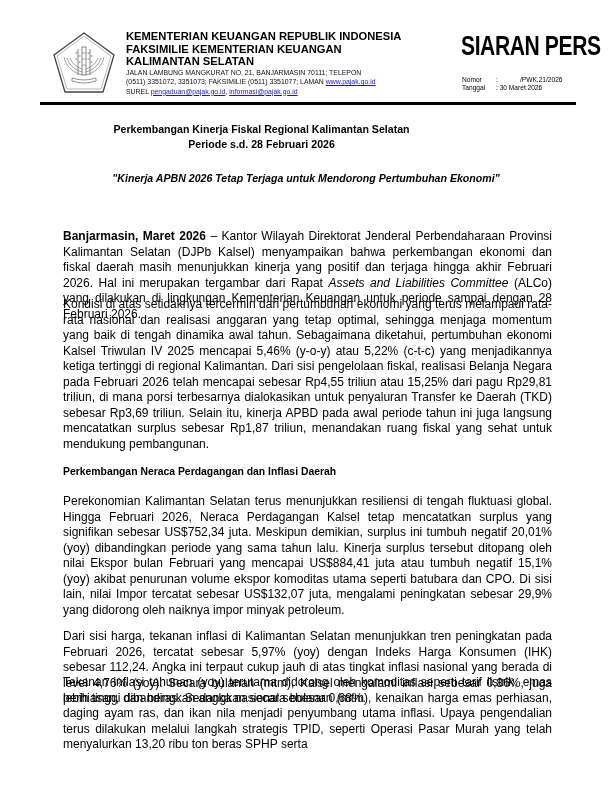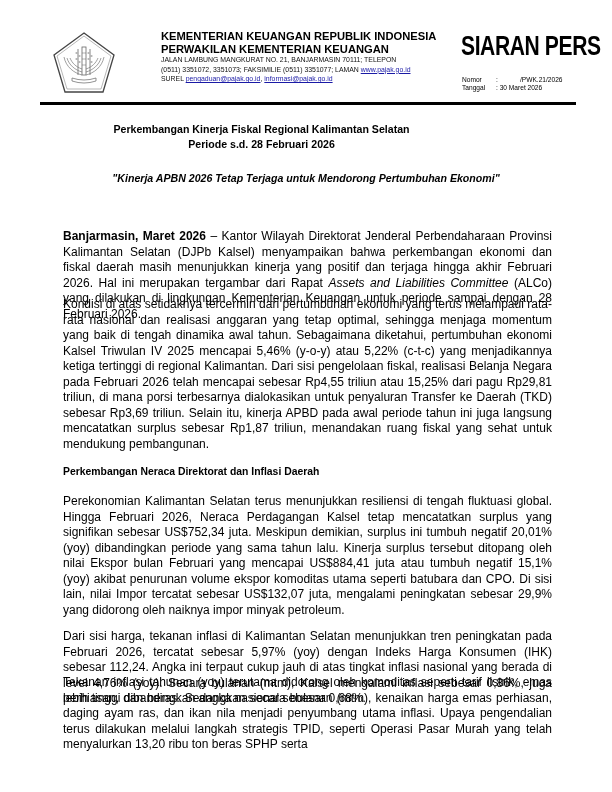--- a/index.html
+++ b/index.html
@@ -2,21 +2,21 @@
 <html><head>
 <meta charset="utf-8">
 <style>
   html, body { margin: 0; padding: 0; background: #ffffff; }
   body { width: 612px; height: 792px; position: relative; overflow: hidden;
          font-family: "Liberation Sans", sans-serif; color: #000; }
   .page { position: absolute; left: 0; top: 0; width: 612px; height: 792px; background: #fff; }
 
   
   .logo { position: absolute; left: 52px; top: 31px; width: 64px; height: 64px; }
-  .org { position: absolute; left: 126px; top: 30px; margin-left: 35px; }
+  .org { position: absolute; left: 126px; top: 30px; }
   .org .l1, .org .l2, .org .l3 { font-weight: bold; font-size: 11.2px; line-height: 12.6px; letter-spacing: 0px; white-space: nowrap; }
   .org .addr { font-size: 6.9px; line-height: 9.4px; white-space: nowrap; margin-top: 0px; color:#111; }
   .org .addr a { color: #1a1aa6; text-decoration: underline; }
   .siaran { position: absolute; left: 461px; top: 31px; font-family: "Liberation Sans", sans-serif;
             font-size: 27px; font-weight: bold; letter-spacing: -0.5px; transform: scaleX(0.78); transform-origin: left top; white-space: nowrap; line-height: 30px; }
   .meta { position: absolute; left: 462px; top: 76px; font-size: 6.6px; line-height: 8.4px; }
   .meta .row { display: flex; white-space: nowrap; }
   .meta .k { width: 34px; }
   .meta .c { width: 8px; }
   .meta .v { }
@@ -75,21 +75,22 @@
     <rect x="30" y="16" width="4" height="28" fill="#fff" stroke="#666" stroke-width="0.8"></rect>
     <line x1="30" y1="22" x2="34" y2="22" stroke="#666" stroke-width="0.5"></line>
     <line x1="30" y1="28" x2="34" y2="28" stroke="#666" stroke-width="0.5"></line>
     <line x1="30" y1="34" x2="34" y2="34" stroke="#666" stroke-width="0.5"></line>
 
     <path d="M20,47 Q32,51 44,47 L44,50 Q32,54 20,50 Z" fill="#fff" stroke="#666" stroke-width="0.7"></path>
   </svg>
 
   <div class="org">
     <div class="l1">KEMENTERIAN KEUANGAN REPUBLIK INDONESIA</div>
-    <div class="l2">PERWAKILAN KEMENTERIAN KEUANGAN</div>
+    <div class="l2">FAKSIMILIE KEMENTERIAN KEUANGAN</div>
+    <div class="l3">KALIMANTAN SELATAN</div>
     <div class="addr">
       <div>JALAN LAMBUNG MANGKURAT NO. 21, BANJARMASIN 70111; TELEPON</div>
       <div><span>(0511) 3351072, 3351073; FAKSIMILIE (0511) 3351077; LAMAN </span><a>www.pajak.go.id</a></div>
       <div><span>SUREL </span><a>pengaduan@pajak.go.id</a><span>, </span><a>informasi@pajak.go.id</a></div>
     </div>
   </div>
 
   <div class="siaran">SIARAN PERS</div>
   <div class="meta">
     <div class="row">
@@ -106,21 +107,21 @@
   <div class="rule"></div>
 
   <div class="title t1">Perkembangan Kinerja Fiskal Regional Kalimantan Selatan</div>
   <div class="title t2">Periode s.d. 28 Februari 2026</div>
   <div class="tagline">"Kinerja APBN 2026 Tetap Terjaga untuk Mendorong Pertumbuhan Ekonomi"</div>
 
   <div class="para p1"><b>Banjarmasin, Maret 2026</b><span> – Kantor Wilayah Direktorat Jenderal Perbendaharaan Provinsi Kalimantan Selatan (DJPb Kalsel) menyampaikan bahwa perkembangan ekonomi dan fiskal daerah masih menunjukkan kinerja yang positif dan terjaga hingga akhir Februari 2026. Hal ini merupakan tergambar dari Rapat </span><i>Assets and Liabilities Committee</i><span> (ALCo) yang dilakukan di lingkungan Kementerian Keuangan untuk periode sampai dengan 28 Februari 2026.</span></div>
 
   <div class="para p2">Kondisi di atas setidaknya tercermin dari pertumbuhan ekonomi yang terus melampaui rata-rata nasional dan realisasi anggaran yang tetap optimal, sehingga menjaga momentum yang baik di tengah dinamika awal tahun. Sebagaimana diketahui, pertumbuhan ekonomi Kalsel Triwulan IV 2025 mencapai 5,46% (y-o-y) atau 5,22% (c-t-c) yang menjadikannya ketiga tertinggi di regional Kalimantan. Dari sisi pengelolaan fiskal, realisasi Belanja Negara pada Februari 2026 telah mencapai sebesar Rp4,55 triliun atau 15,25% dari pagu Rp29,81 triliun, di mana porsi terbesarnya dialokasikan untuk penyaluran Transfer ke Daerah (TKD) sebesar Rp3,69 triliun. Selain itu, kinerja APBD pada awal periode tahun ini juga langsung mencatatkan surplus sebesar Rp1,87 triliun, menandakan ruang fiskal yang sehat untuk mendukung pembangunan.</div>
 
-  <div class="h2">Perkembangan Neraca Direktorat dan Inflasi Daerah</div>
+  <div class="h2">Perkembangan Neraca Perdagangan dan Inflasi Daerah</div>
 
   <div class="para p3">Perekonomian Kalimantan Selatan terus menunjukkan resiliensi di tengah fluktuasi global. Hingga Februari 2026, Neraca Perdagangan Kalsel tetap mencatatkan surplus yang signifikan sebesar US$752,34 juta. Meskipun demikian, surplus ini tumbuh negatif 20,01% (yoy) dibandingkan periode yang sama tahun lalu. Kinerja surplus tersebut ditopang oleh nilai Ekspor bulan Februari yang mencapai US$884,41 juta atau tumbuh negatif 15,1% (yoy) akibat penurunan volume ekspor komoditas utama seperti batubara dan CPO. Di sisi lain, nilai Impor tercatat sebesar US$132,07 juta, mengalami peningkatan sebesar 29,9% yang didorong oleh naiknya impor minyak petroleum.</div>
 
   <div class="para p4">Dari sisi harga, tekanan inflasi di Kalimantan Selatan menunjukkan tren peningkatan pada Februari 2026, tercatat sebesar 5,97% (yoy) dengan Indeks Harga Konsumen (IHK) sebesar 112,24. Angka ini terpaut cukup jauh di atas tingkat inflasi nasional yang berada di level 4,76% (yoy). Secara bulanan (mtm), Kalsel mengalami inflasi sebesar 0,86%, juga lebih tinggi dibandingkan angka nasional sebesar 0,68%.</div>
 
   <div class="para p5">Tekanan inflasi tahunan (yoy) terutama didorong oleh komoditas seperti tarif listrik, emas perhiasan, dan beras. Sedangkan secara bulanan (mtm), kenaikan harga emas perhiasan, daging ayam ras, dan ikan nila menjadi penyumbang utama inflasi. Upaya pengendalian terus dilakukan melalui langkah strategis TPID, seperti Operasi Pasar Murah yang telah menyalurkan 13,20 ribu ton beras SPHP serta</div>
 
 </div>
 
 </body></html>

